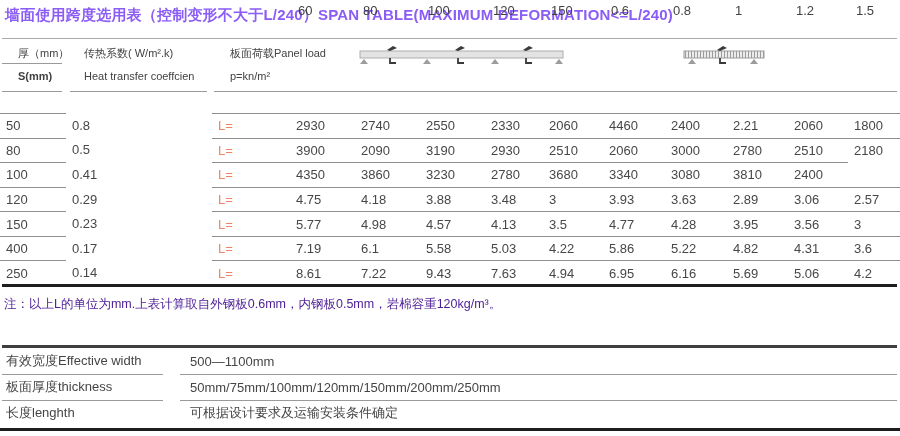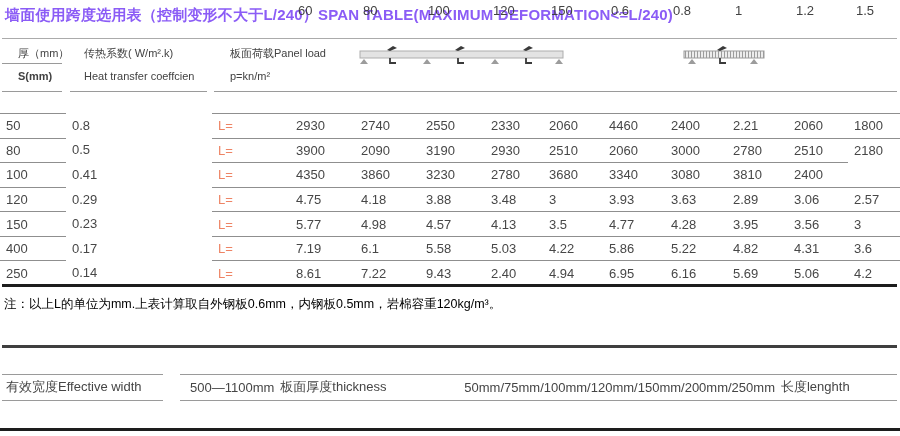--- a/index.html
+++ b/index.html
@@ -13,22 +13,22 @@
   .thick.mid{background:#3f3f3f;}
   .hlabel{position:absolute;font-size:11px;white-space:nowrap;color:#424242;margin-left:12px;}
   .cols{display:grid;grid-template-columns:66px 146px 78px 65px 65px 65px 58px 60px 62px 62px 61px 60px 52px;}
   .hdr-nums{position:absolute;left:0;top:68;width:900px;height:22px;}
   .hdr-nums span{line-height:22px;font-size:13px;padding-left:8px;color:#424242;}
   .rows{position:absolute;left:0;top:113px;width:900px;height:172px;display:flex;flex-direction:column;}
   .row{flex:1;text-align:center;}
   .cell{display:flex;align-items:center;font-size:13px;padding-left:6px;color:#474747;box-sizing:border-box;border-top:1px solid #8f8f8f;white-space:nowrap;}
   .cell.nb{border-top:none;}
   .cell.accent{color:#ee8465;}
-  .note{position:absolute;left:4px;top:296px;font-size:12.5px;color:#000000;white-space:nowrap;}
-  .spec{position:absolute;left:0;top:348px;width:900px;height:78px;display:flex;}
+  .note{position:absolute;left:4px;top:296px;font-size:12.5px;color:#4c1d95;white-space:nowrap;}
+  .spec{position:absolute;left:0;top:348px;width:900px;height:78px;display:flex;flex-direction:column;}
   .spec-row{flex:1;display:flex;align-items:center;font-size:13px;color:#454545;}
   .spec-label{width:182px;padding-left:6px;box-sizing:border-box;white-space:nowrap;}
   .spec-value{flex:1;padding-left:8px;white-space:nowrap;}
   svg{display:block;}
 </style>
 </head>
 <body>
 
 <div class="page">
 
@@ -183,21 +183,21 @@
       <div class="cell">4.31</div>
       <div class="cell">3.6</div>
     </div>
     <div class="row cols">
       <div class="cell">250</div>
       <div class="cell nb">0.14</div>
       <div class="cell accent">L=</div>
       <div class="cell">8.61</div>
       <div class="cell">7.22</div>
       <div class="cell">9.43</div>
-      <div class="cell">2.40</div>
+      <div class="cell">7.63</div>
       <div class="cell">4.94</div>
       <div class="cell">6.95</div>
       <div class="cell">6.16</div>
       <div class="cell">5.69</div>
       <div class="cell">5.06</div>
       <div class="cell">4.2</div>
     </div>
   </div>
 
   <div class="thick" style="left:2px;right:3px;top:284px;height:2.5px;"></div>

